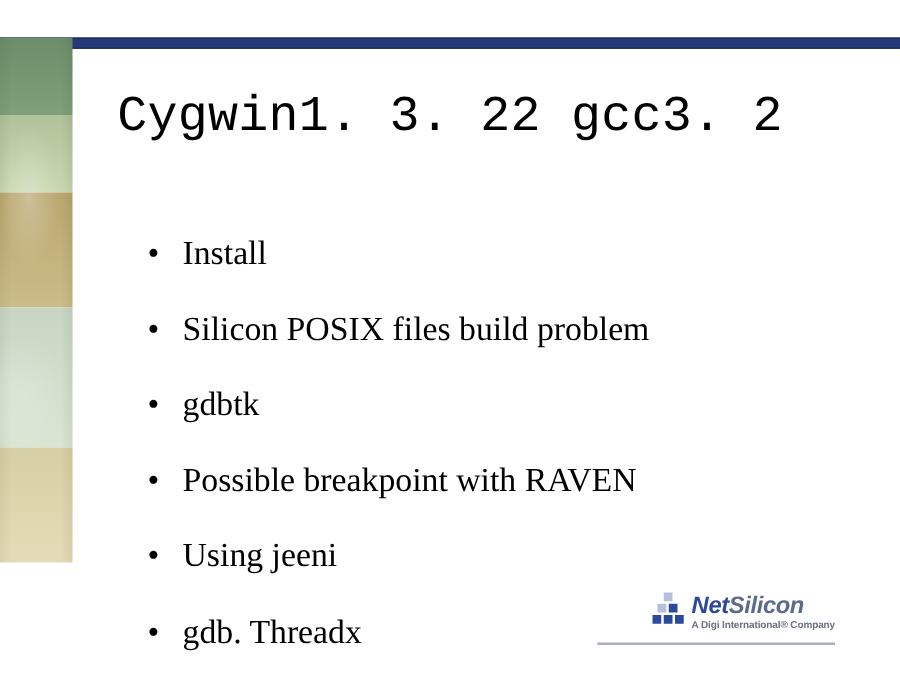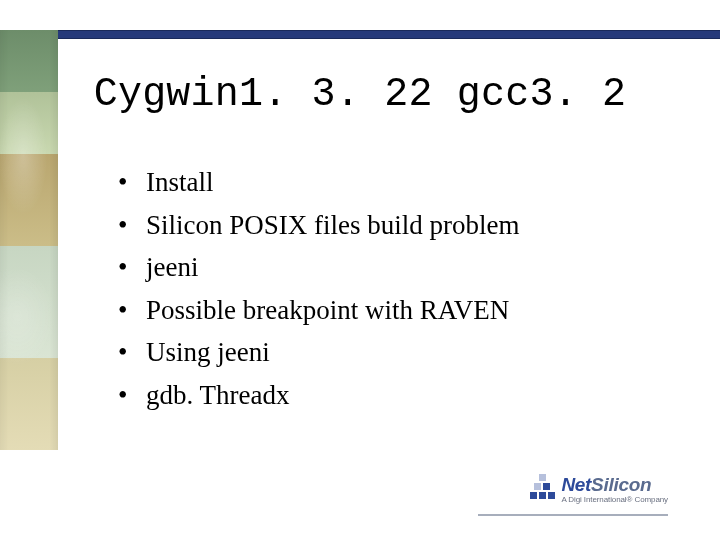--- a/index.html
+++ b/index.html
@@ -69,20 +69,21 @@
     left: 118px;
     font-size: 27px;
     color: #000;
     line-height: 1.5;
   }
   .bullets li {
     list-style: none;
     position: relative;
     padding-left: 28px;
     margin-bottom: 2px;
+    margin-top: 20px;
   }
   .bullets li::before {
     content: "•";
     position: absolute;
     left: 0;
     top: 0;
     font-size: 27px;
   }
 
   
@@ -125,20 +126,21 @@
     letter-spacing: -0.3px;
   }
   .logo-text .brand .net { color: #2d4a9a; }
   .logo-text .brand .silicon { color: #5a6b8f; }
   .logo-text .tag {
     font-family: Arial, Helvetica, sans-serif;
     font-size: 8px;
     color: #6a7080;
     margin-top: 2px;
     letter-spacing: -0.1px;
+    font-weight: bold;
   }
 
   .bottom-line {
     position: absolute;
     bottom: 24px;
     right: 52px;
     width: 190px;
     height: 2px;
     background: #a7aebc;
   }
@@ -155,21 +157,21 @@
   <div class="seg seg4"></div>
   <div class="seg seg5"></div>
   <div class="overlay"></div>
 </div>
 
 <h1 class="title">Cygwin1. 3. 22 gcc3. 2</h1>
 
 <ul class="bullets">
   <li><span>Install</span></li>
   <li><span>Silicon POSIX files build problem</span></li>
-  <li><span>jeeni</span></li>
+  <li><span>gdbtk</span></li>
   <li><span>Possible breakpoint with RAVEN</span></li>
   <li><span>Using jeeni</span></li>
   <li><span>gdb. Threadx</span></li>
 </ul>
 
 <div class="footer-logo">
   <div class="logo-mark">
     <div class="logo-row">
         <div class="logo-sq faded"></div>
       </div>

